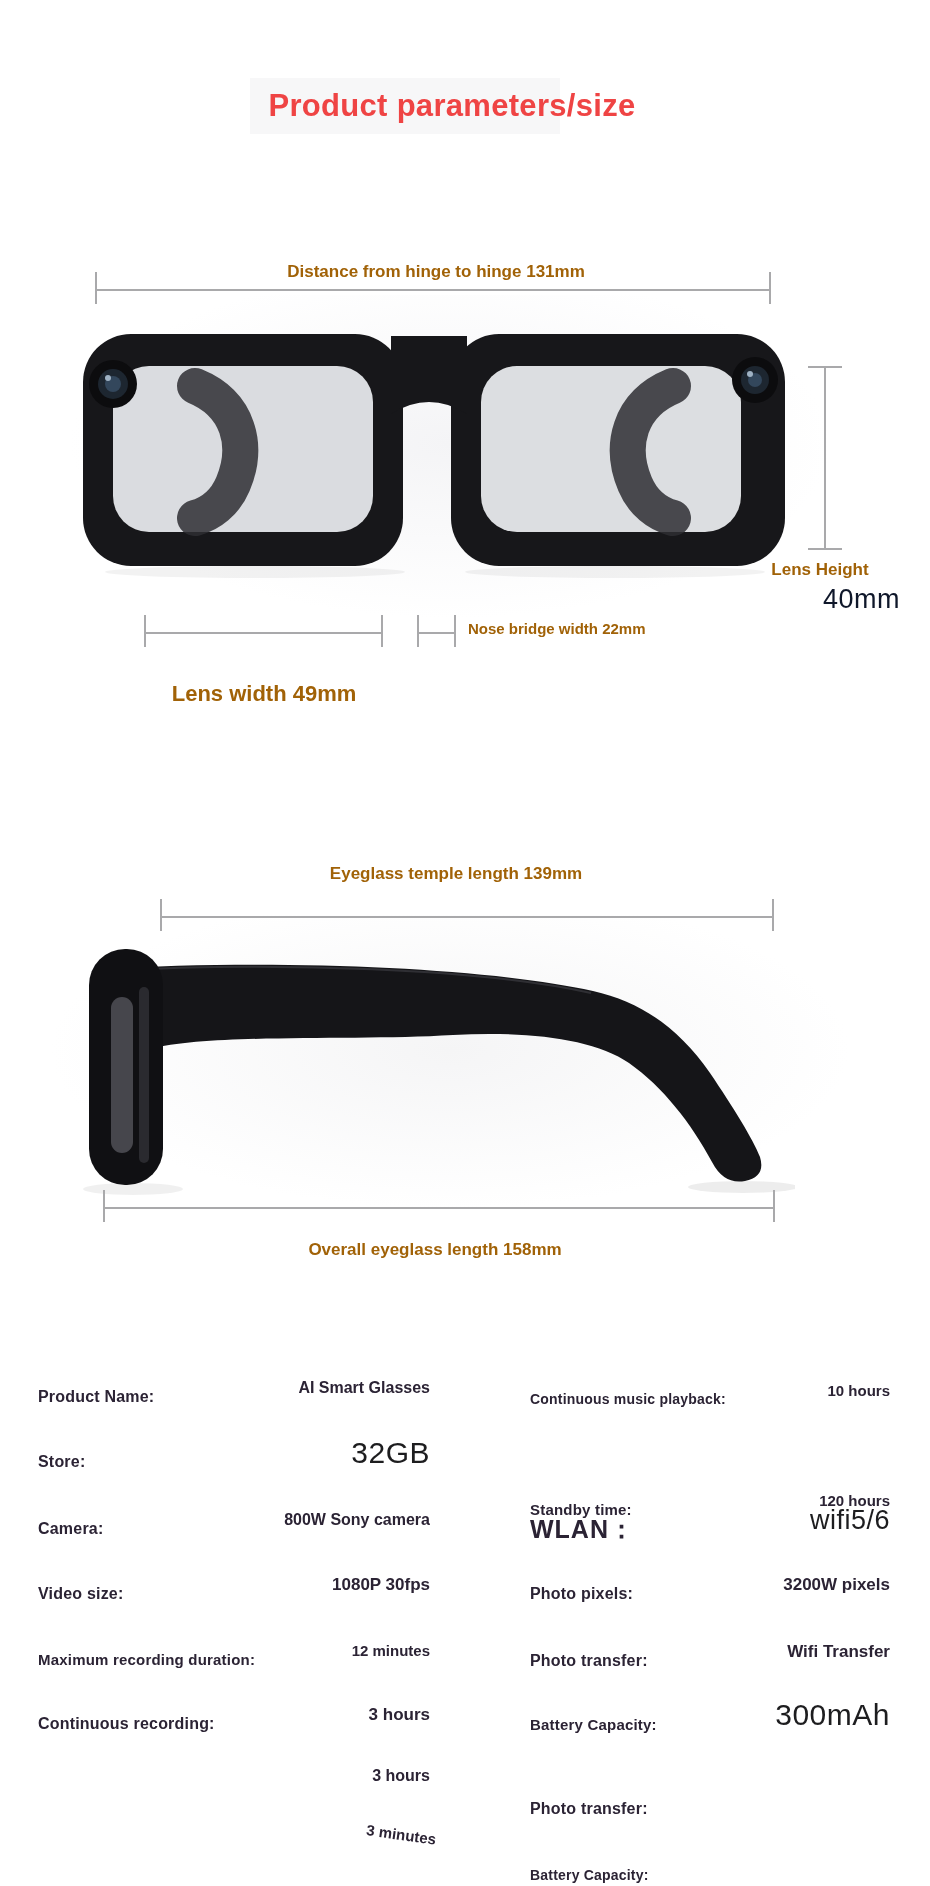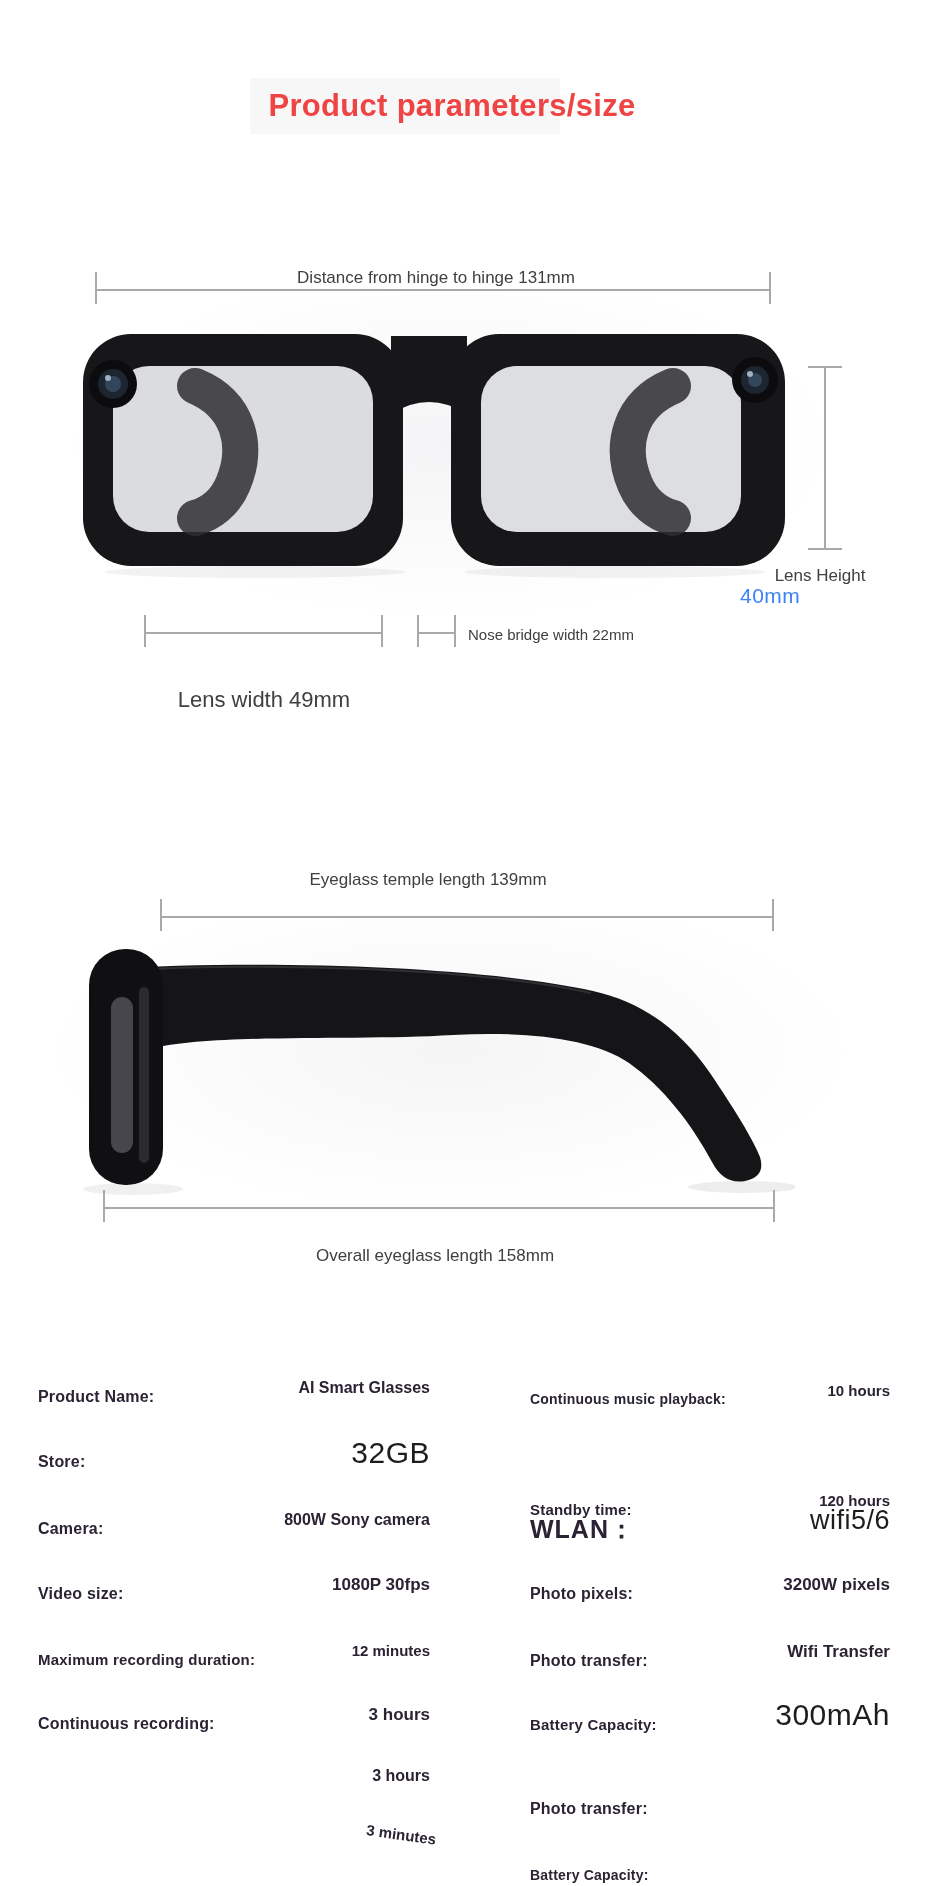--- a/index.html
+++ b/index.html
@@ -10,29 +10,29 @@
   .bg-patch{position:absolute;pointer-events:none;}
   .title-backdrop{left:250px;top:78px;width:310px;height:56px;background:#f7f7f8;}
   .photo-bg-front{left:55px;top:295px;width:790px;height:330px;
     background:radial-gradient(ellipse at 50% 45%, #f4f4f6 0%, rgba(255,255,255,0) 68%);}
   .photo-bg-side{left:35px;top:915px;width:830px;height:300px;
     background:radial-gradient(ellipse at 50% 45%, #f5f5f6 0%, rgba(255,255,255,0) 68%);}
   .page-title{
     position:absolute;left:0;top:88px;width:904px;text-align:center;
     font-size:31px;font-weight:bold;color:#ef4444;letter-spacing:.3px;
   }
-  .caption{position:absolute;font-weight:normal;color:#404040;font-size:17px;text-align:center;margin-top:6px;}
+  .caption{position:absolute;font-weight:bold;color:#a16207;font-size:17px;text-align:center;}
   .cap-hinge{left:136px;top:262px;width:600px;}
-  .cap-temple{left:128px;top:864px;width:600px;}
+  .cap-temple{left:156px;top:864px;width:600px;}
   .cap-overall{left:135px;top:1240px;width:600px;}
   .cap-lenswidth{left:145px;top:681px;width:238px;font-size:22px;}
   .cap-nose{left:468px;top:620px;font-size:15px;white-space:nowrap;text-align:left;}
   .cap-lensheight{left:740px;top:560px;width:160px;}
-  .val-lensheight{position:absolute;left:740px;top:584px;width:160px;text-align:left;
-    font-size:21px;font-weight:400;color:#3b82f6;letter-spacing:.5px;}
+  .val-lensheight{position:absolute;left:740px;top:584px;width:160px;text-align:right;
+    font-size:27px;font-weight:400;color:#0f172a;letter-spacing:.5px;}
   
   .hdim{position:absolute;border-top:2px solid #a9a9ab;}
   .hdim .tick{position:absolute;width:2px;height:32px;top:-19px;background:#a9a9ab;}
   .hdim .tick.l{left:-1px;} .hdim .tick.r{right:-1px;}
   .vdim{position:absolute;border-left:2px solid #a9a9ab;}
   .vdim .cap{position:absolute;height:2px;width:34px;left:-18px;background:#a9a9ab;}
   .vdim .cap.t{top:-1px;} .vdim .cap.b{bottom:-1px;}
   .dim-hinge{left:96px;top:289px;width:674px;}
   .dim-lenswidth{left:145px;top:632px;width:237px;}
   .dim-nose{left:418px;top:632px;width:37px;}

